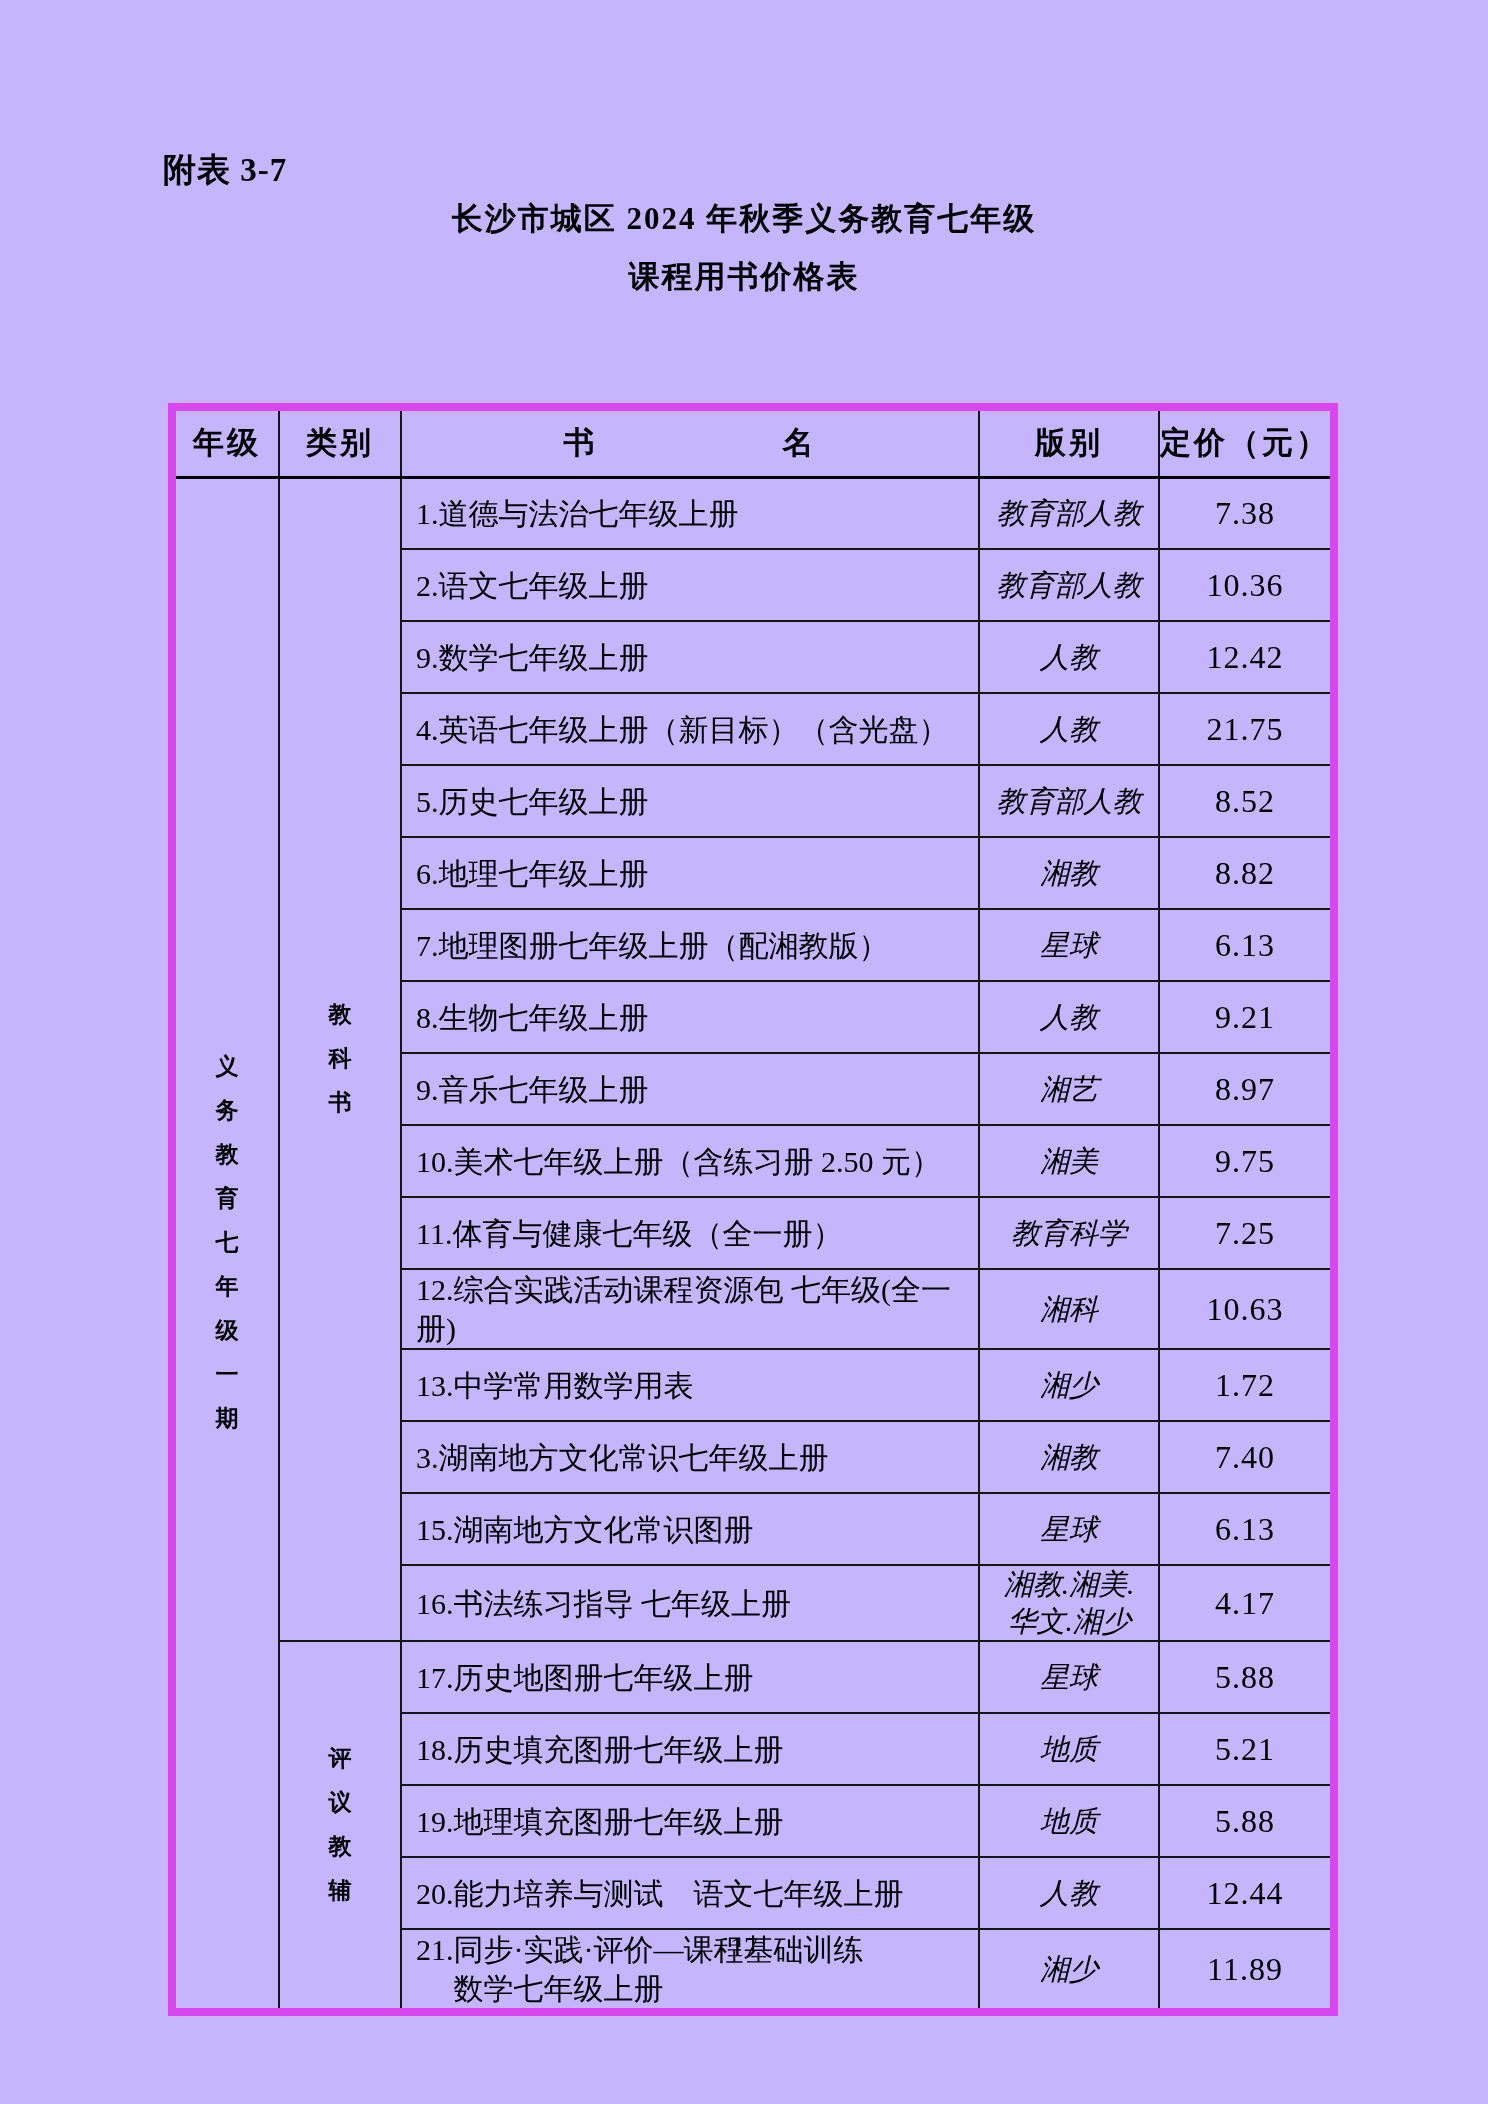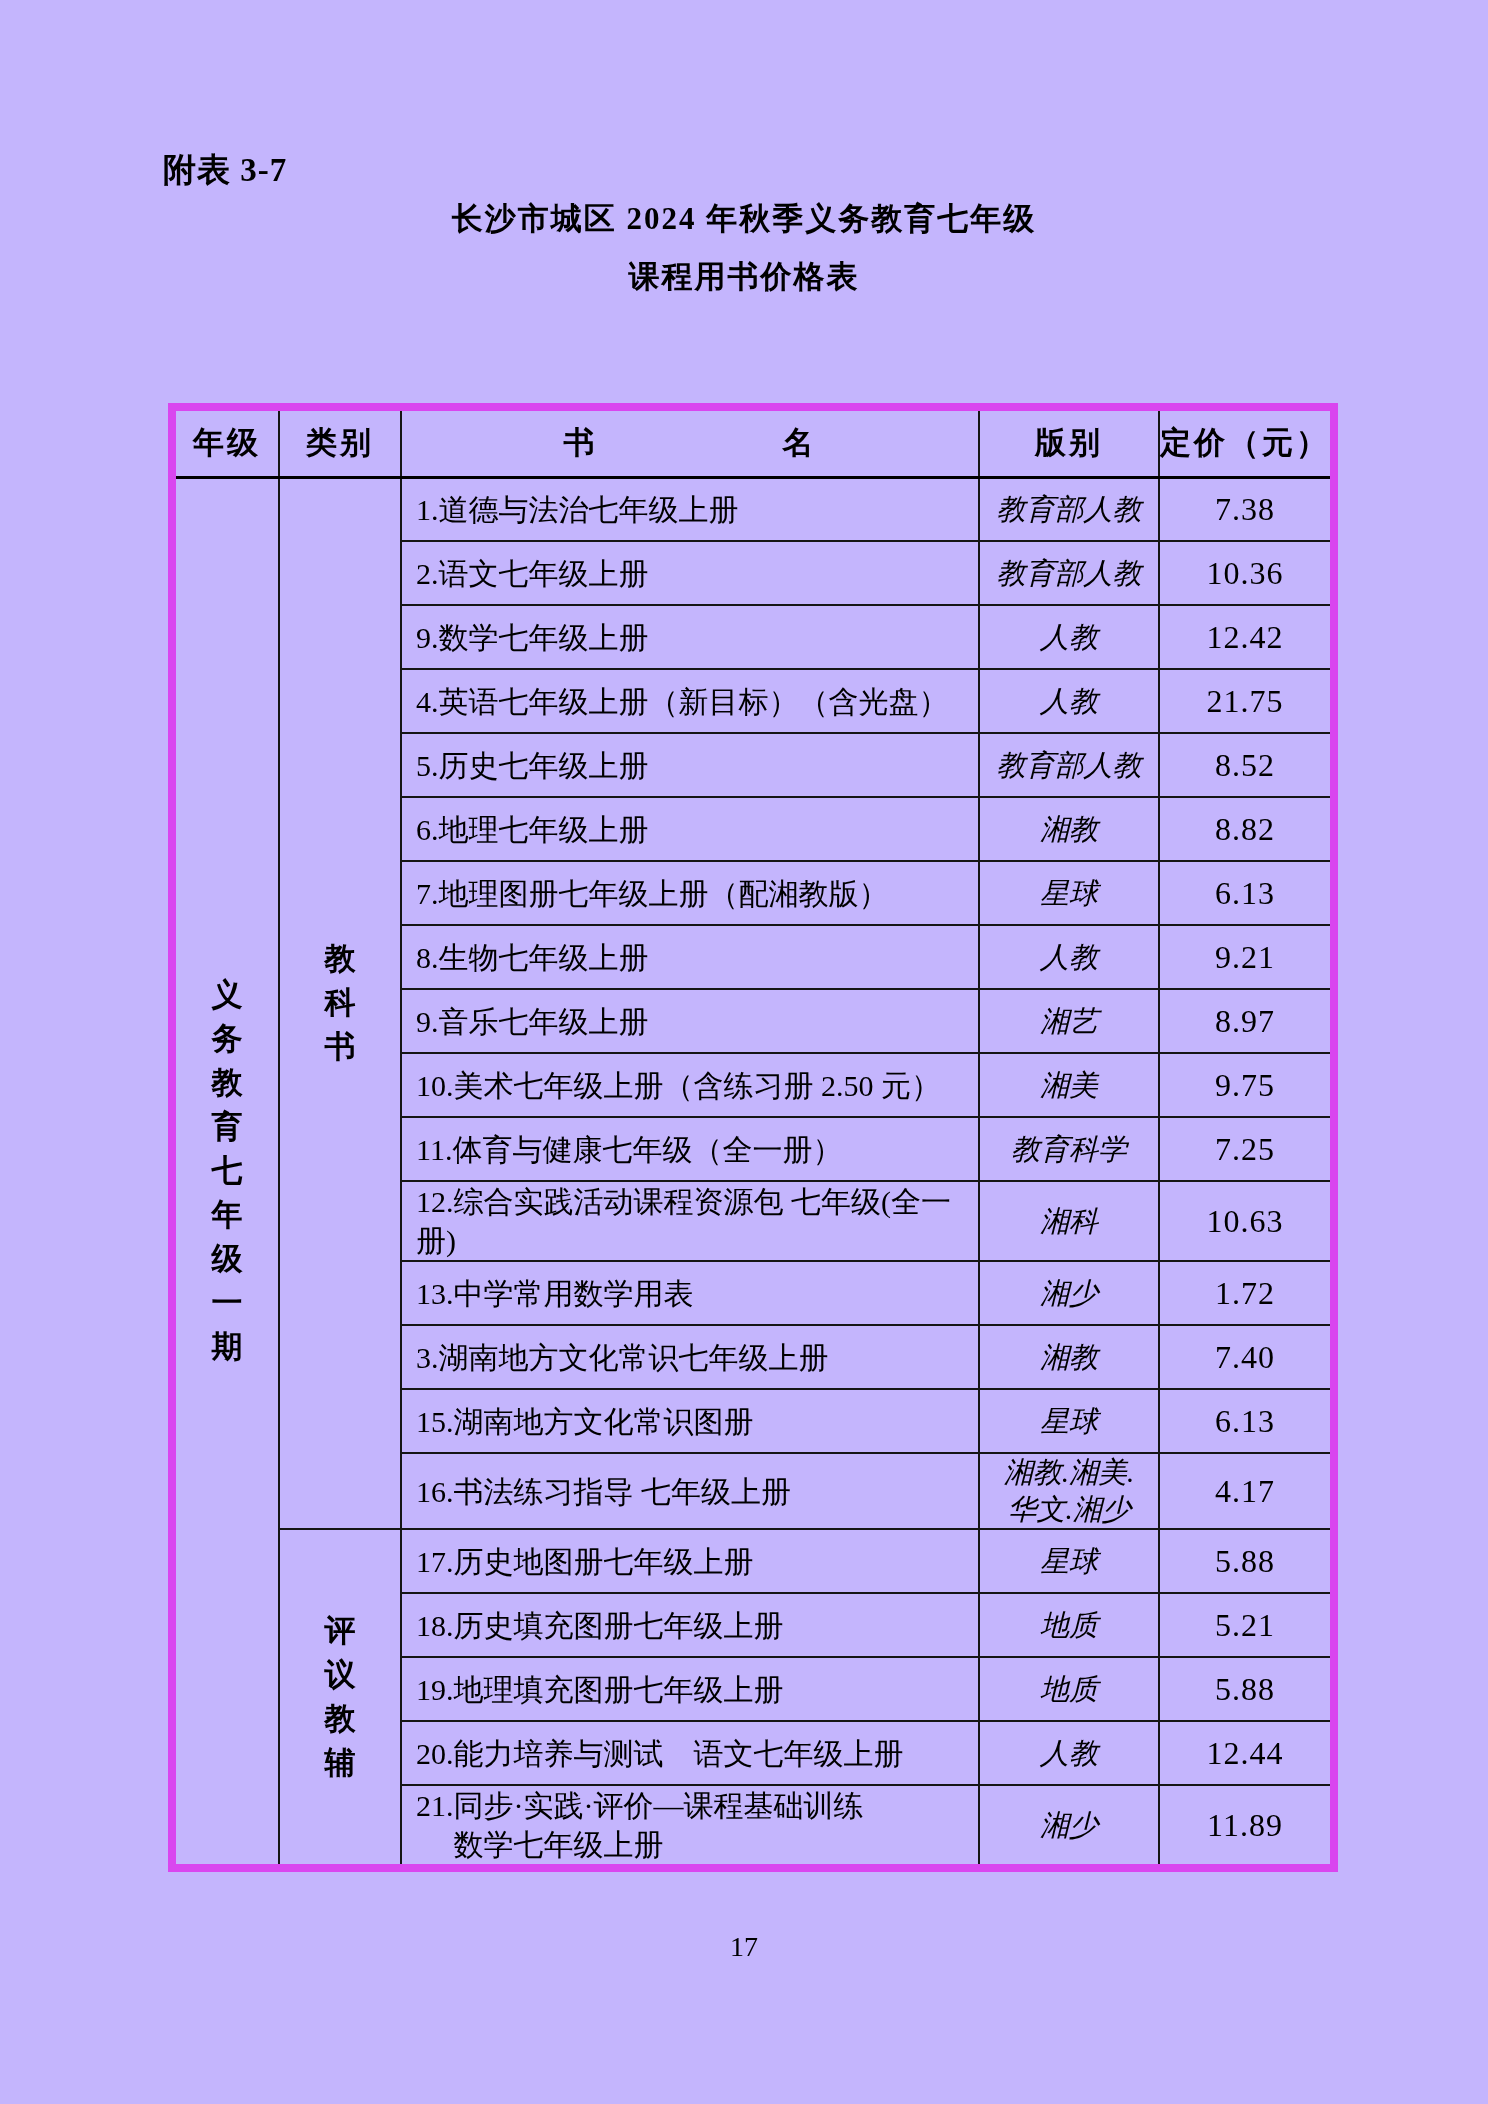--- a/index.html
+++ b/index.html
@@ -51,21 +51,21 @@
     text-align: center;
     letter-spacing: 3px;
     border-bottom: 3px solid #000000;
   }
   .book-head {
     display: flex;
     justify-content: center;
     gap: 185px;
   }
   td.name-cell {
-    height: 64px;
+    height: 72px;
     font-size: 30px;
     text-align: left;
     padding-left: 14px;
     white-space: pre-line;
     line-height: 39px;
   }
   td.edition-cell {
     font-size: 29px;
     text-align: center;
     white-space: pre-line;
@@ -77,21 +77,21 @@
     text-align: center;
     letter-spacing: 1px;
   }
   td.grade-cell, td.cat-cell {
     text-align: center;
     vertical-align: middle;
   }
   .vtext {
     width: 36px;
     margin: 0 auto;
-    font-size: 31px;
+    font-size: 23px;
     font-weight: bold;
     line-height: 44px;
     word-break: break-all;
     text-align: center;
   }
   .page-number {
     position: absolute;
     left: 0; top: 1931px;
     width: 100%;
     text-align: center;

